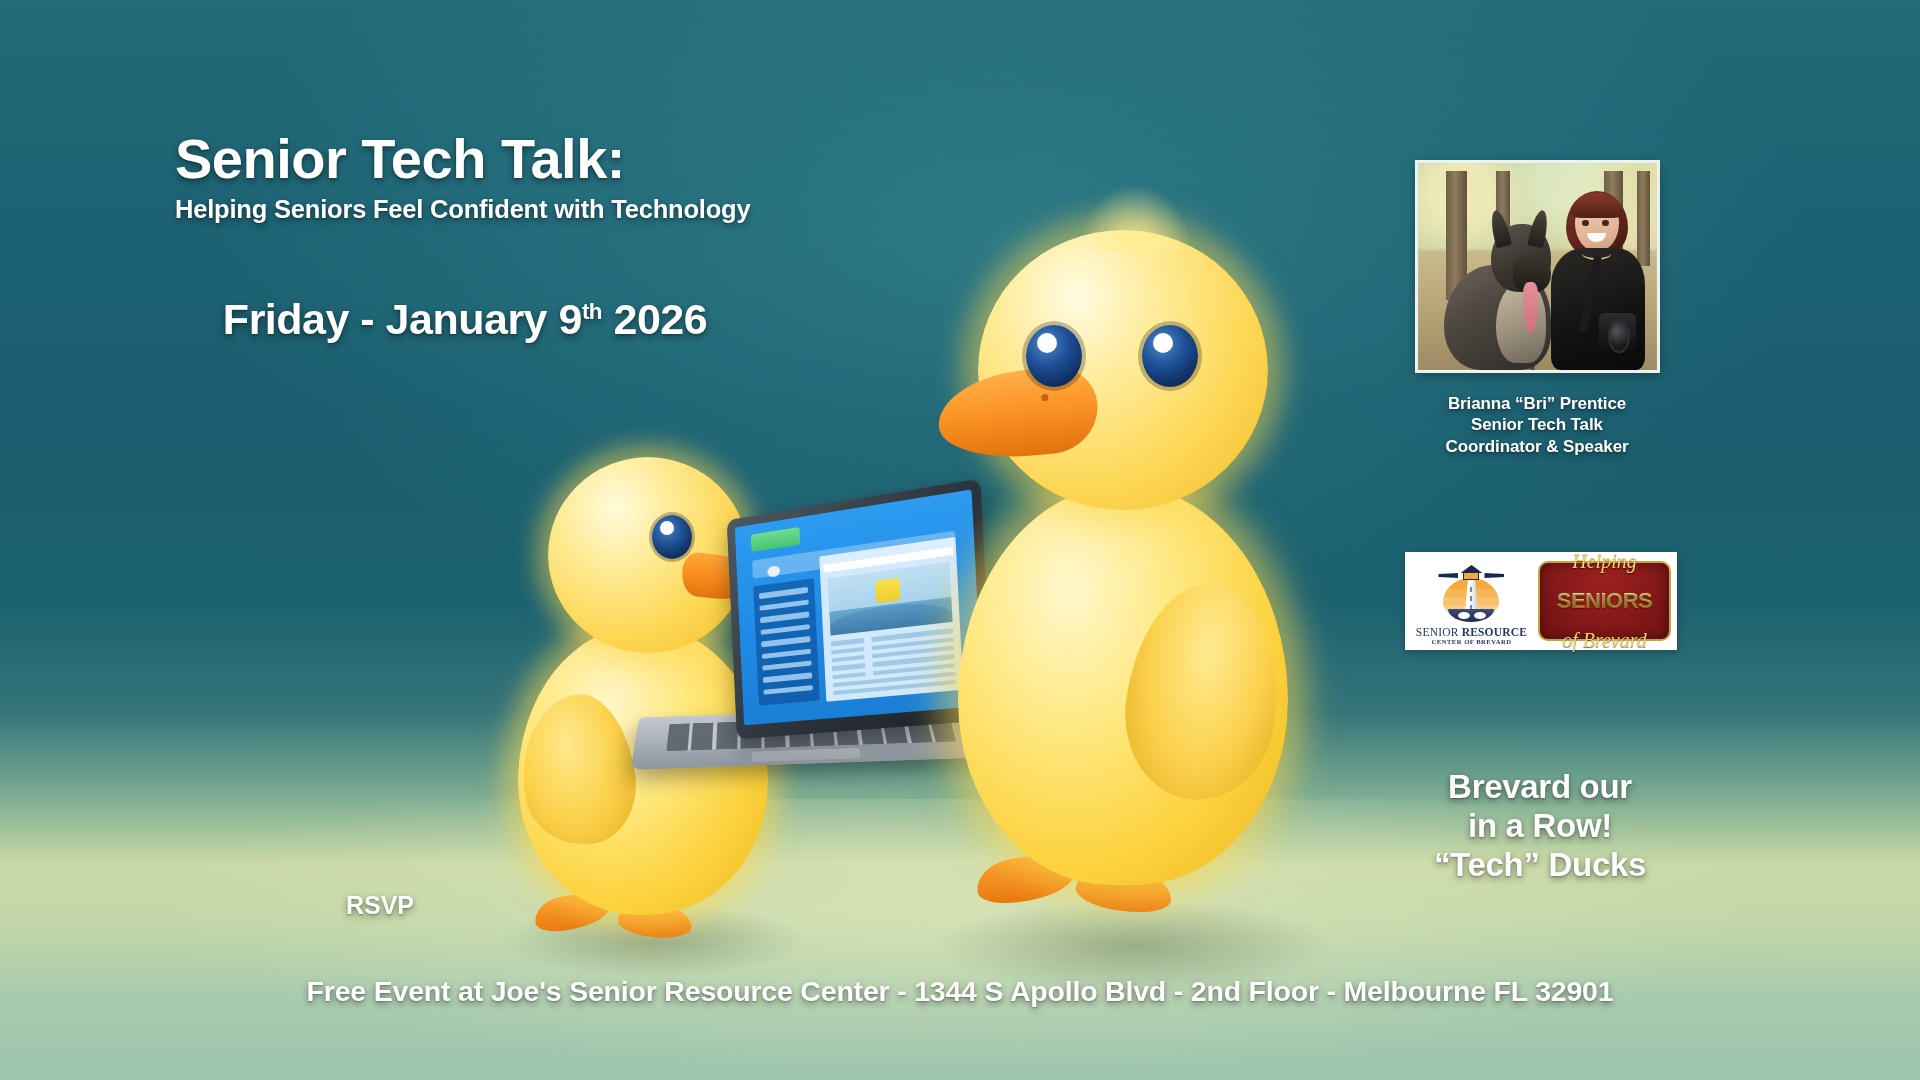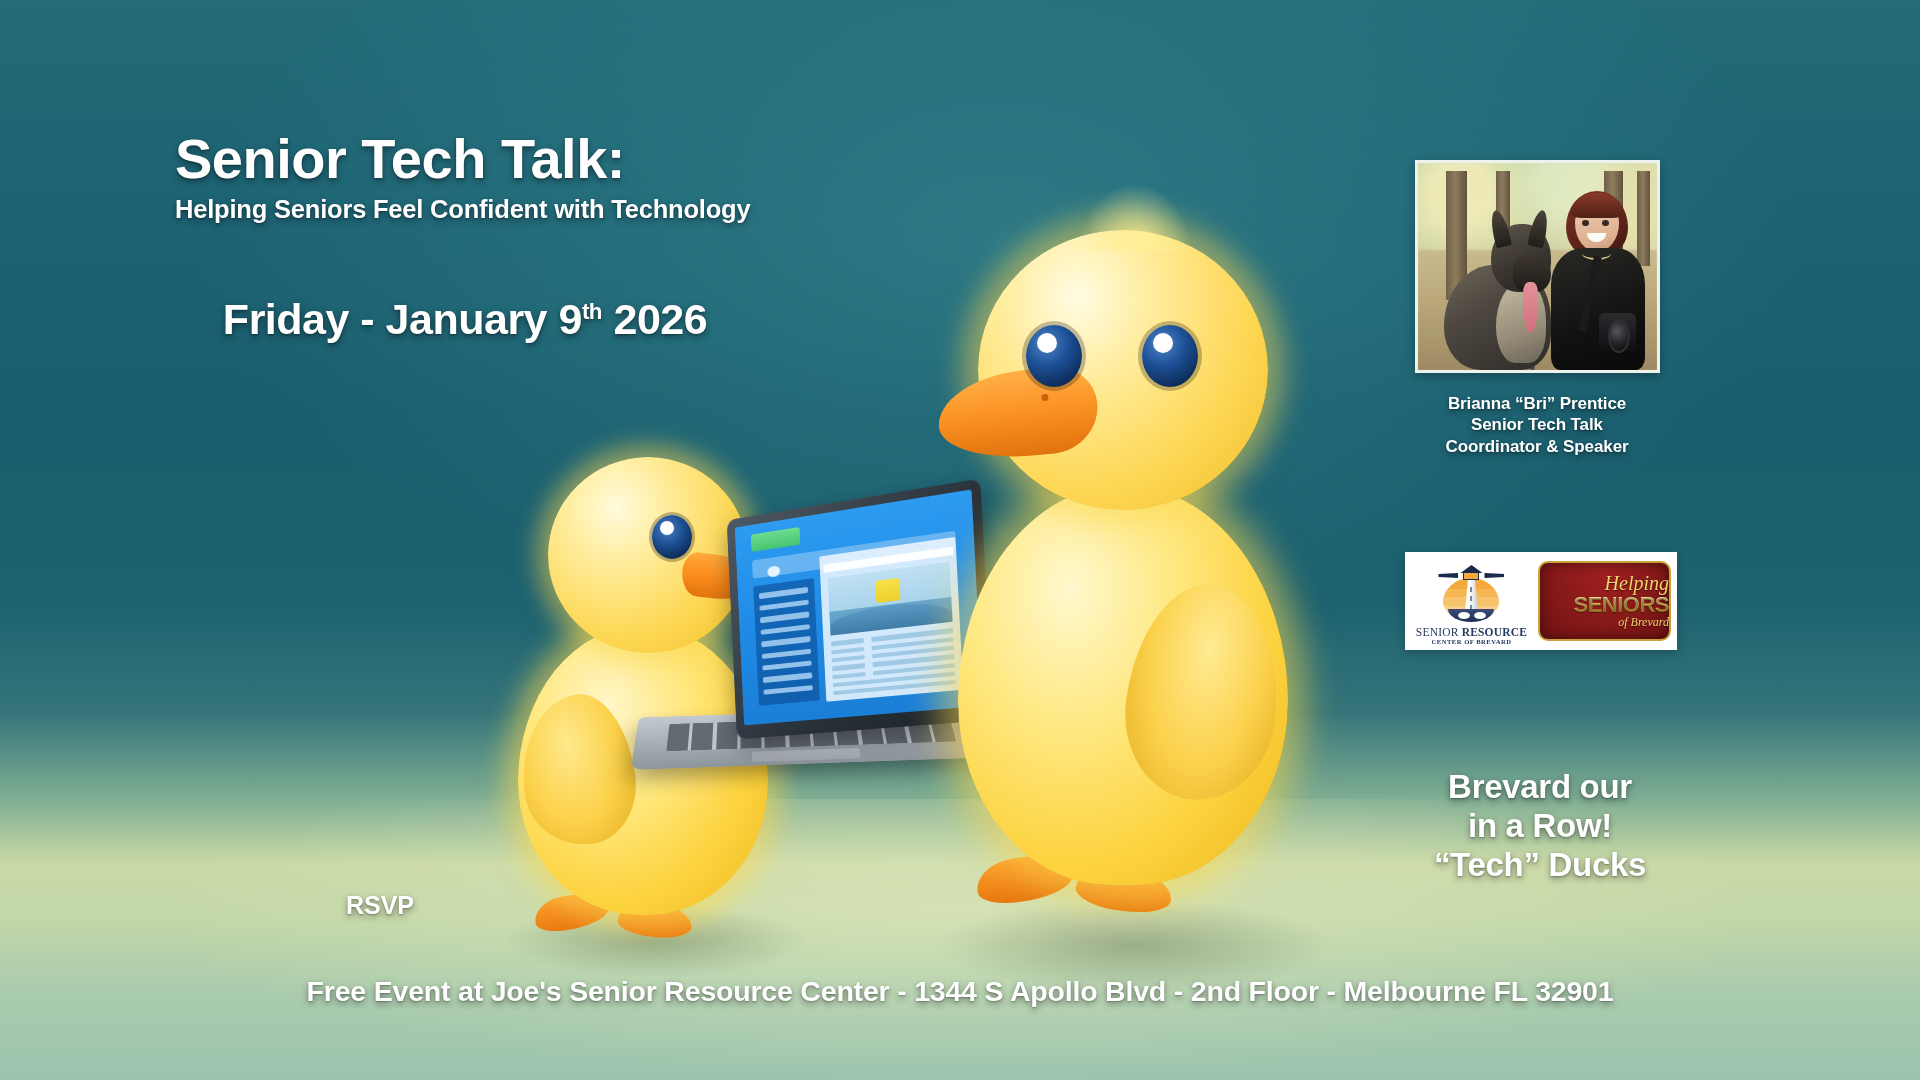--- a/index.html
+++ b/index.html
@@ -340,23 +340,24 @@
   #logo-helping-seniors {
     width: 50%;
     height: 82%;
     margin-right: 6px;
     background:
       radial-gradient(ellipse at 50% 18%, #9e2020 0%, #8a1a1a 45%, #6d1212 100%);
     border: 2px solid #c9a33a;
     border-radius: 10px;
     display: flex;
     flex-direction: column;
-    align-items: flex-end;
+    align-items: center;
     justify-content: center;
     box-shadow: inset 0 0 12px rgba(0,0,0,0.45);
+    gap: 18px;
   }
   .hs-helping {
     font-family: "Liberation Serif", serif;
     font-style: italic;
     font-size: 20px;
     color: #f3d46a;
     line-height: 0.96;
     text-shadow: 0 1px 1px rgba(0,0,0,0.6);
   }
   .hs-seniors {
@@ -366,21 +367,21 @@
     line-height: 1.0;
     background: linear-gradient(to bottom, #fdf0b0 0%, #e8c55a 45%, #b98a24 100%);
     -webkit-background-clip: text;
     background-clip: text;
     color: transparent;
     text-shadow: 0 1px 1px rgba(0,0,0,0.35);
   }
   .hs-brevard {
     font-family: "Liberation Serif", serif;
     font-style: italic;
-    font-size: 12px;
+    font-size: 20px;
     color: #f3d46a;
     line-height: 1.0;
     text-shadow: 0 1px 1px rgba(0,0,0,0.6);
   }
 
   
   #tagline {
     position: absolute;
     left: 1400px;
     top: 768px;

